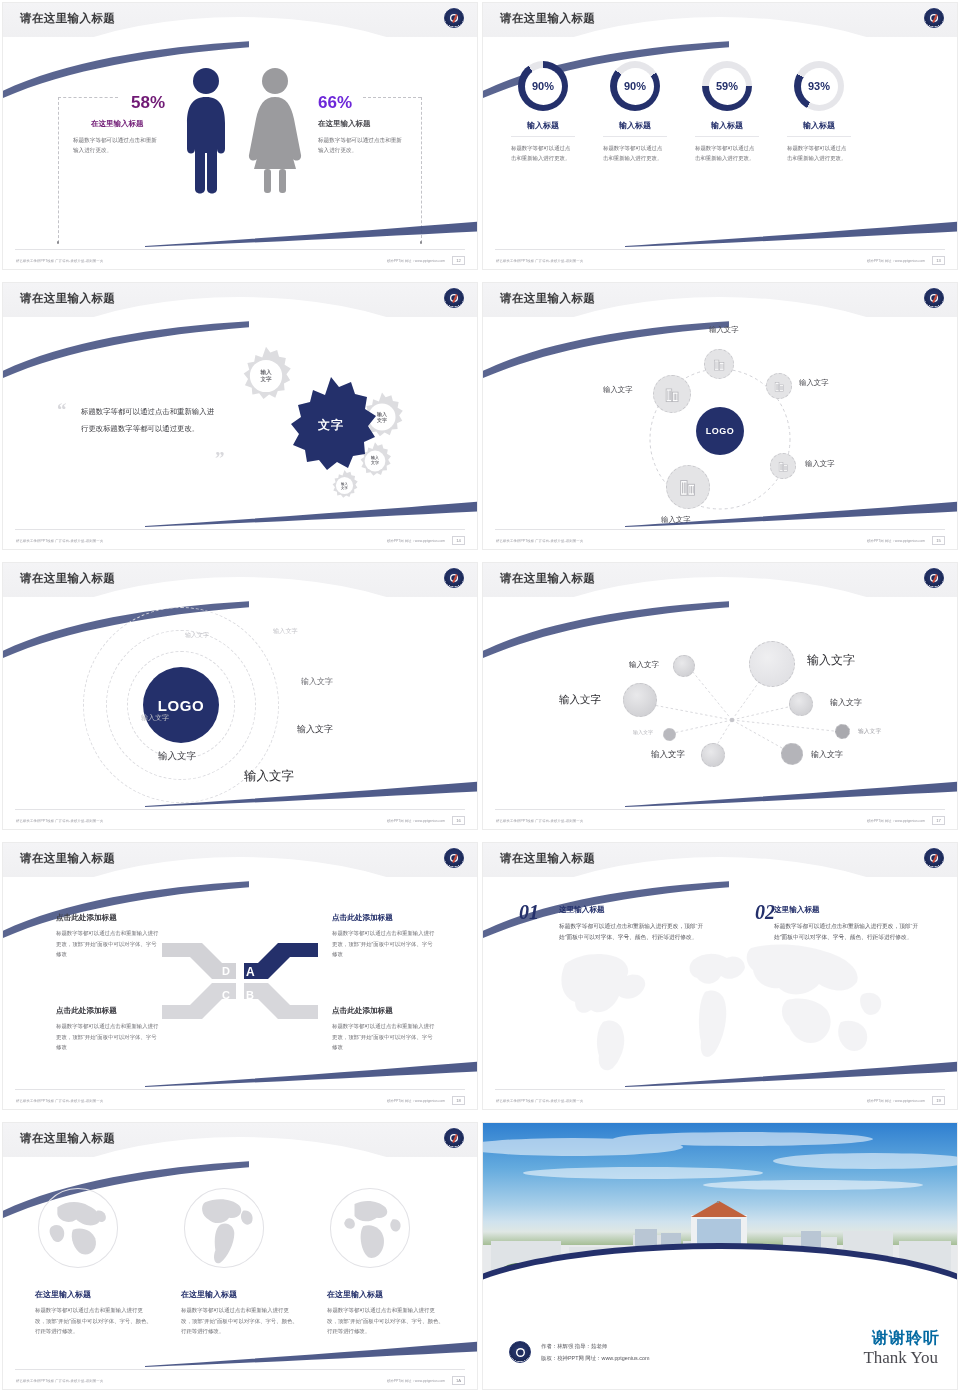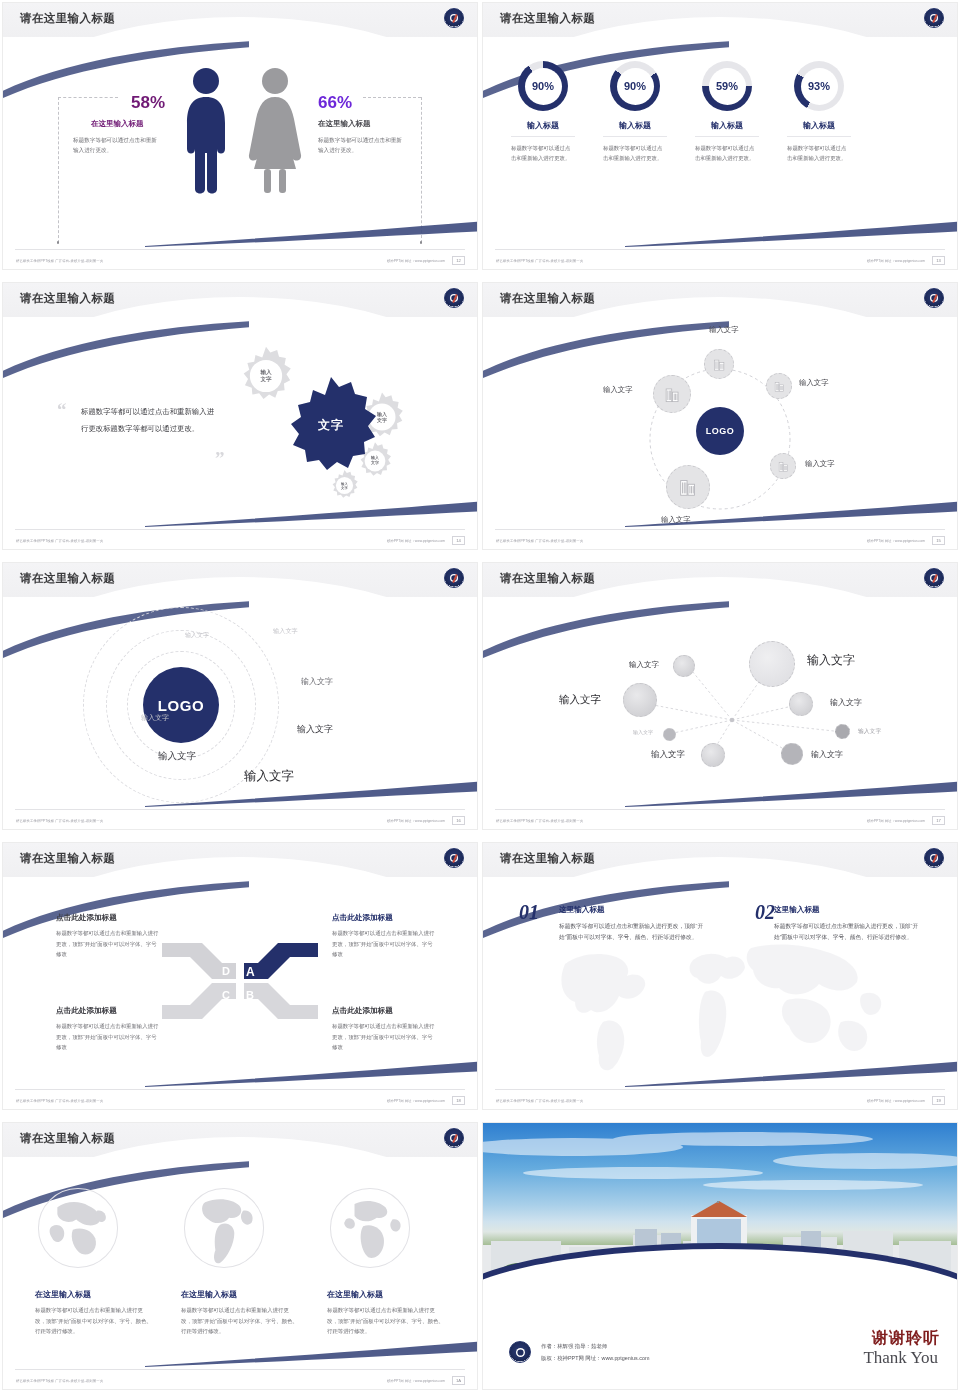--- a/index.html
+++ b/index.html
@@ -88,21 +88,21 @@
   .g3 { position:absolute; left:0; top:62px; width:100%; display:flex; justify-content:space-around; padding:0 18px; }
   .gcol { width:118px; }
   .globe { width:86px; height:86px; margin:0 auto 14px; }
   .gtitle { font-size:8px; font-weight:700; color:#24306b; margin-bottom:5px; }
   .gtext { font-size:5.4px; color:#6d6d72; line-height:1.95; }
 
   
   .photo { position:absolute; left:0; top:0; width:100%; height:170px; background:linear-gradient(180deg,#2f7fd0 0%,#63aade 26%,#a8cfe9 48%,#cfe2ee 58%,#dfe7e4 64%,#86a86b 76%,#5f8a4c 88%,#4d7a42 100%); overflow:hidden; }
   .photo-mask { position:absolute; left:-8%; bottom:-68px; width:116%; height:110px; background:#24306b; border-radius:50% / 100% 100% 0 0; }
   .photo-mask2 { position:absolute; left:-8%; bottom:-72px; width:116%; height:110px; background:#ffffff; border-radius:50% / 100% 100% 0 0; }
-  .thanks-cn { position:absolute; right:17px; bottom:40px; font-size:16px; font-weight:700; color:#7f1d1d; letter-spacing:1px; }
+  .thanks-cn { position:absolute; right:17px; bottom:40px; font-size:16px; font-weight:700; color:#0369a1; letter-spacing:1px; }
   .thanks-en { position:absolute; right:19px; bottom:21px; font-size:17px; color:#4a4a50; font-family:Liberation Serif, serif; }
   .credit { position:absolute; left:58px; bottom:24px; font-size:5.4px; color:#55555b; line-height:2.2; }
   .cred-emblem { position:absolute; left:26px; bottom:26px; width:22px; height:22px; border-radius:50%; background:radial-gradient(circle at 50% 45%, #2d3d76 0%, #1f2d5e 55%, #18244d 70%, #ffffff 71%, #ffffff 100%); border:1.2px solid #26356b; }
   .cred-emblem:after { content:""; position:absolute; left:50%; top:50%; width:9px; height:9px; margin:-4.5px 0 0 -4.5px; border-radius:50%; background:#1f2d5e; box-shadow:0 0 0 1.4px #fff inset; }
 </style>
 </head>
 <body>
 
 <div class="deck">
 

